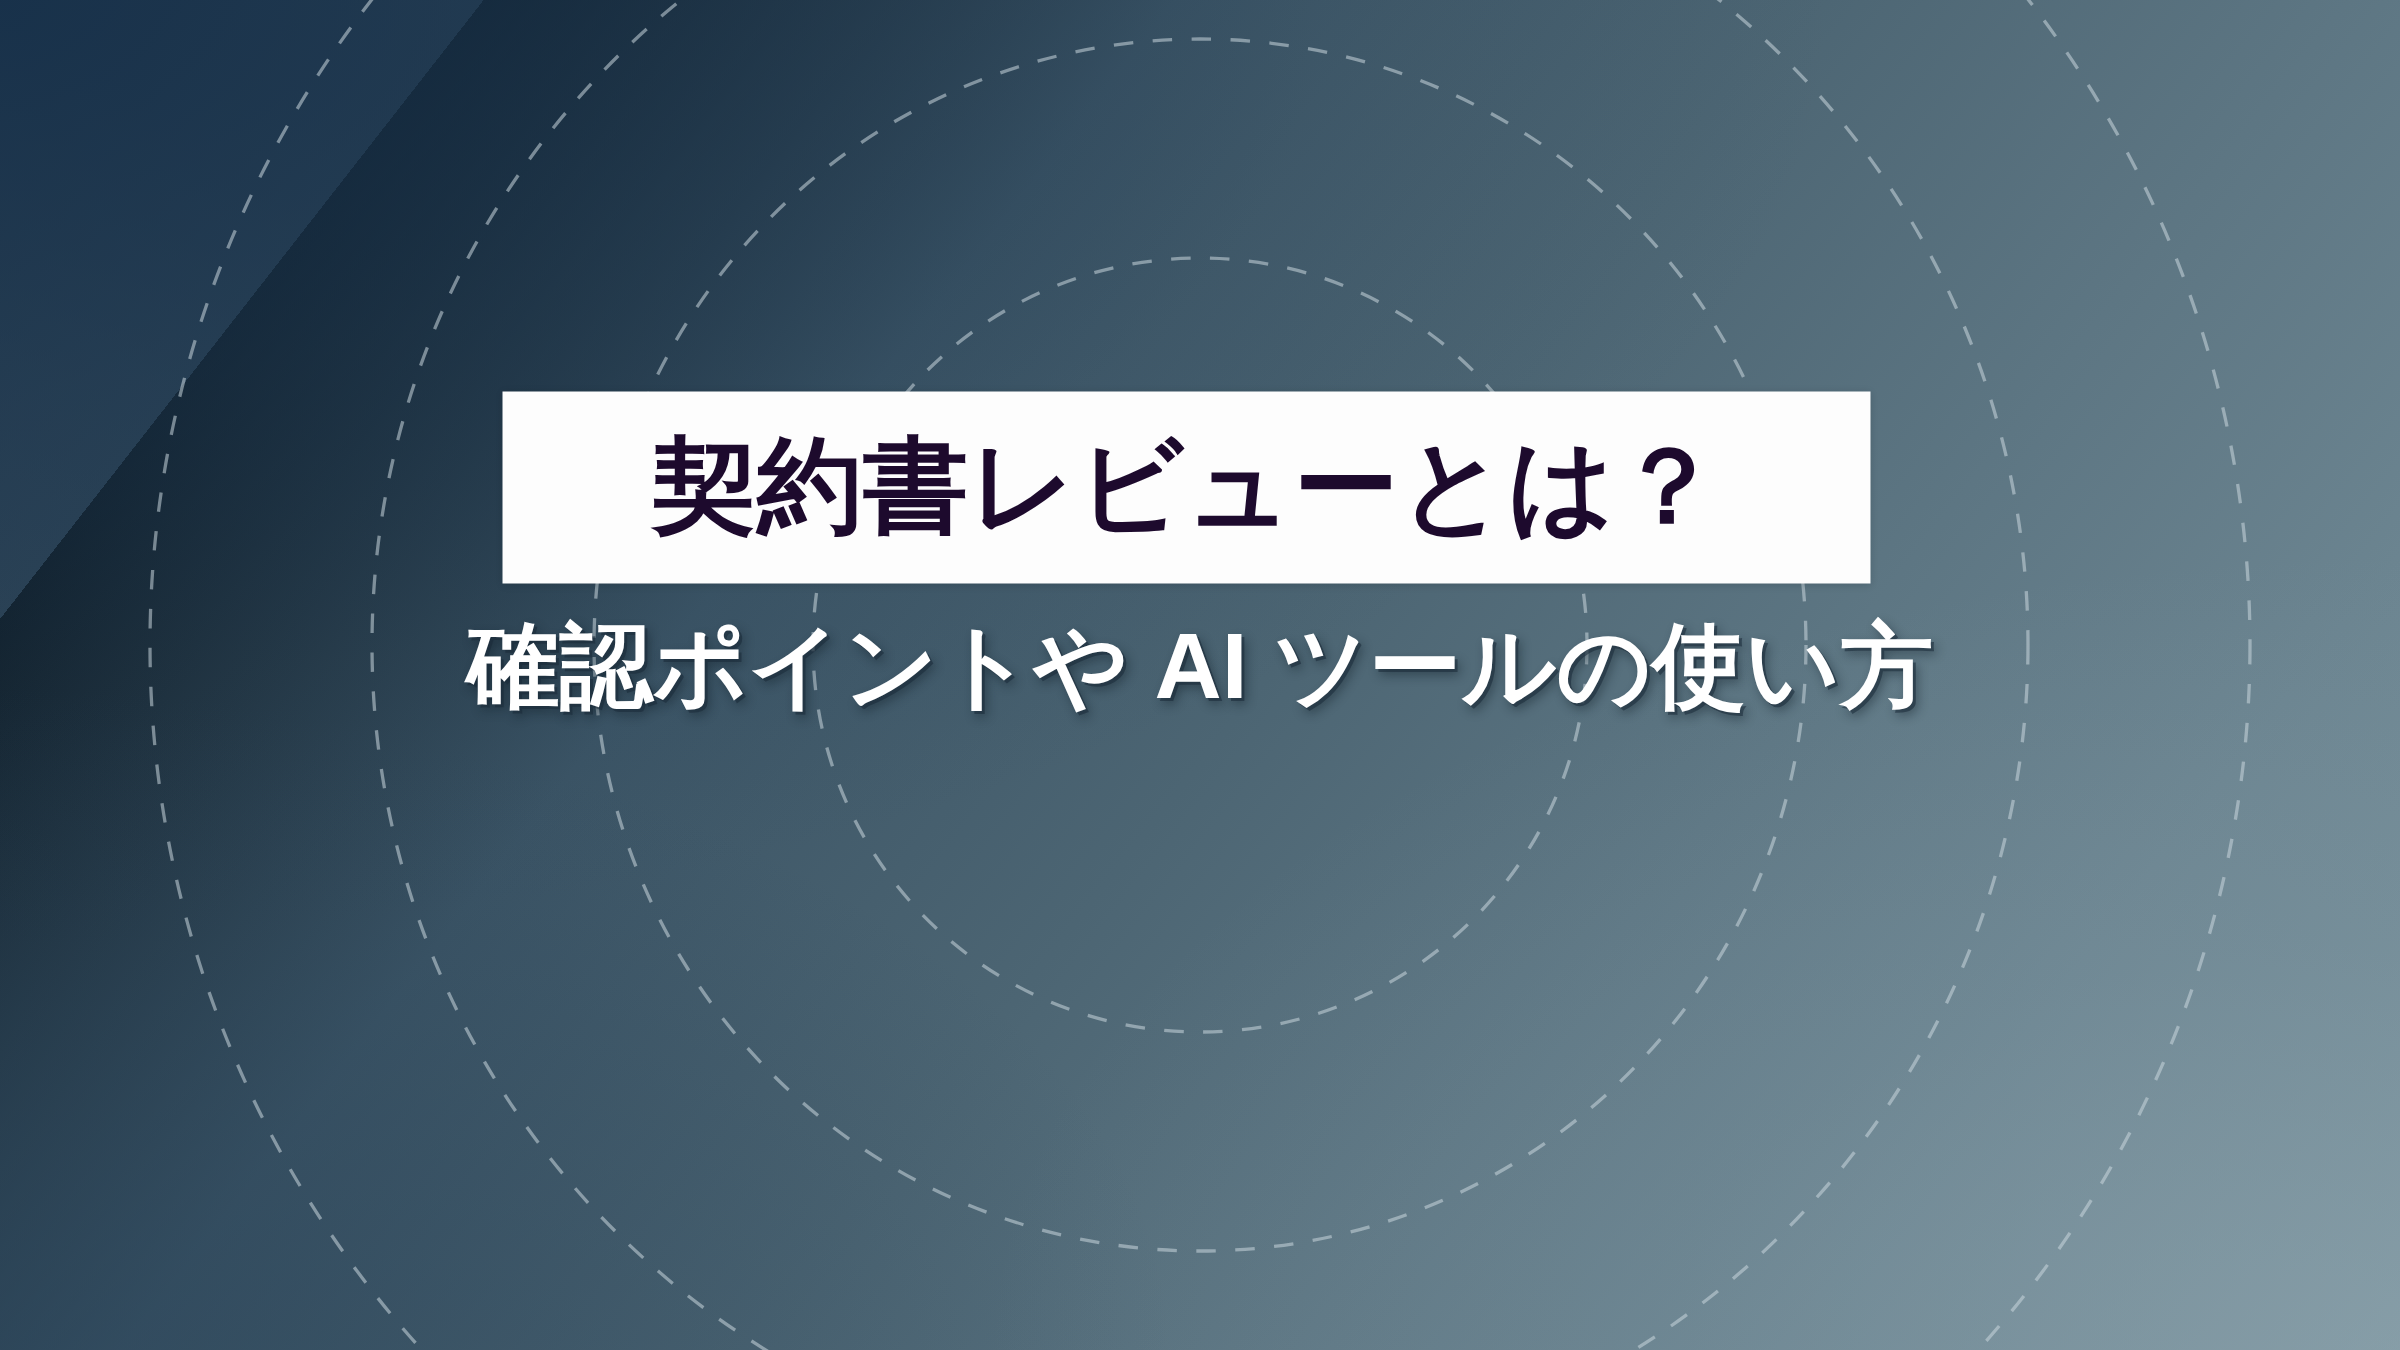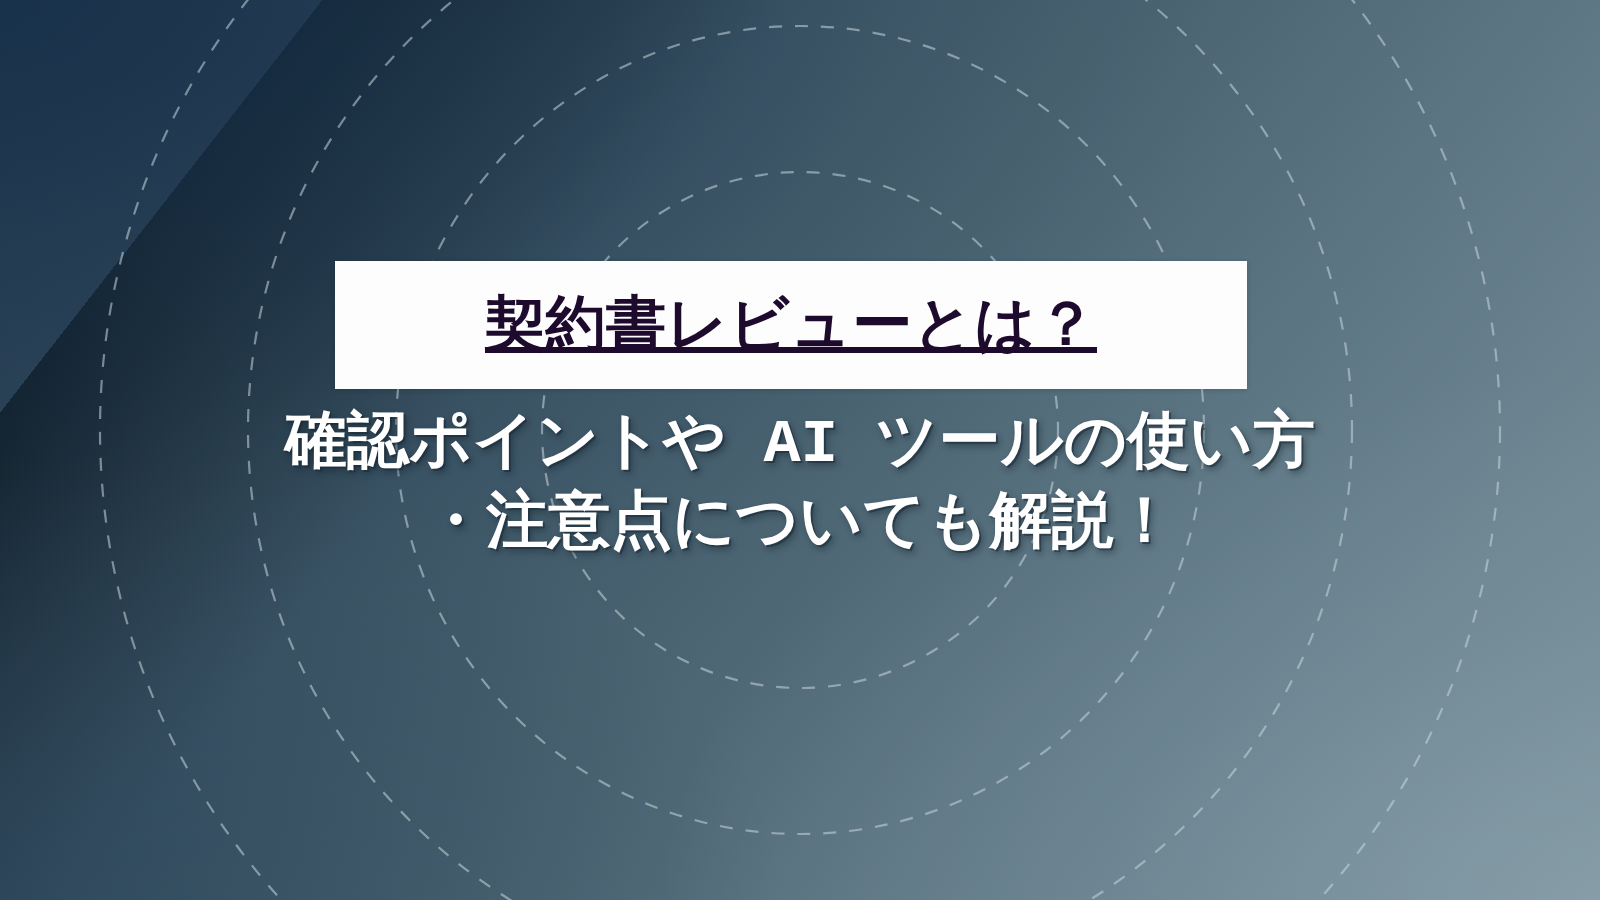--- a/index.html
+++ b/index.html
@@ -73,47 +73,46 @@
     top: 261px;
     width: 912px;
     height: 128px;
     background: #fdfdfd;
     display: flex;
     align-items: center;
     justify-content: center;
     box-shadow: 0 1px 5px rgba(10,20,30,0.18);
   }
   .title-text {
-    font-size: 60px;
+    font-size: 70px;
     line-height: 1;
     font-weight: 700;
     color: #1d0a2d;
     letter-spacing: 0.5px;
     white-space: nowrap;
     transform: translateY(-1px);
-    text-decoration: underline;
   }
 
   
   .subtitle {
     position: absolute;
     left: 0;
     top: 405px;
     width: 1600px;
     text-align: center;
     color: #ffffff;
     font-size: 62px;
     line-height: 80px;
     font-weight: 700;
     letter-spacing: 0px;
     text-shadow:
        2px 2px 0 rgba(25,42,56,0.55),
        3px 4px 7px rgba(14,26,36,0.45);
   }
-  .sub-line { display: block; white-space: nowrap; font-family: Liberation Mono, monospace; }
+  .sub-line { display: block; white-space: nowrap; }
 </style>
 </head>
 <body>
 
 <div id="slide">
 
   <div class="bg-base"></div>
   <div class="bg-tint-tl"></div>
   <div class="bg-tint-bl"></div>
   <div class="bg-tint-br"></div>
@@ -126,16 +125,15 @@
         <circle cx="800" cy="430" r="258"></circle>
       </g>
   </svg>
 
   <div class="title-box">
     <span class="title-text">契約書レビューとは？</span>
   </div>
 
   <div class="subtitle">
     <span class="sub-line">確認ポイントや AI ツールの使い方</span>
-    <span class="sub-line">・注意点についても解説！</span>
   </div>
 
 </div>
 
 </body></html>

